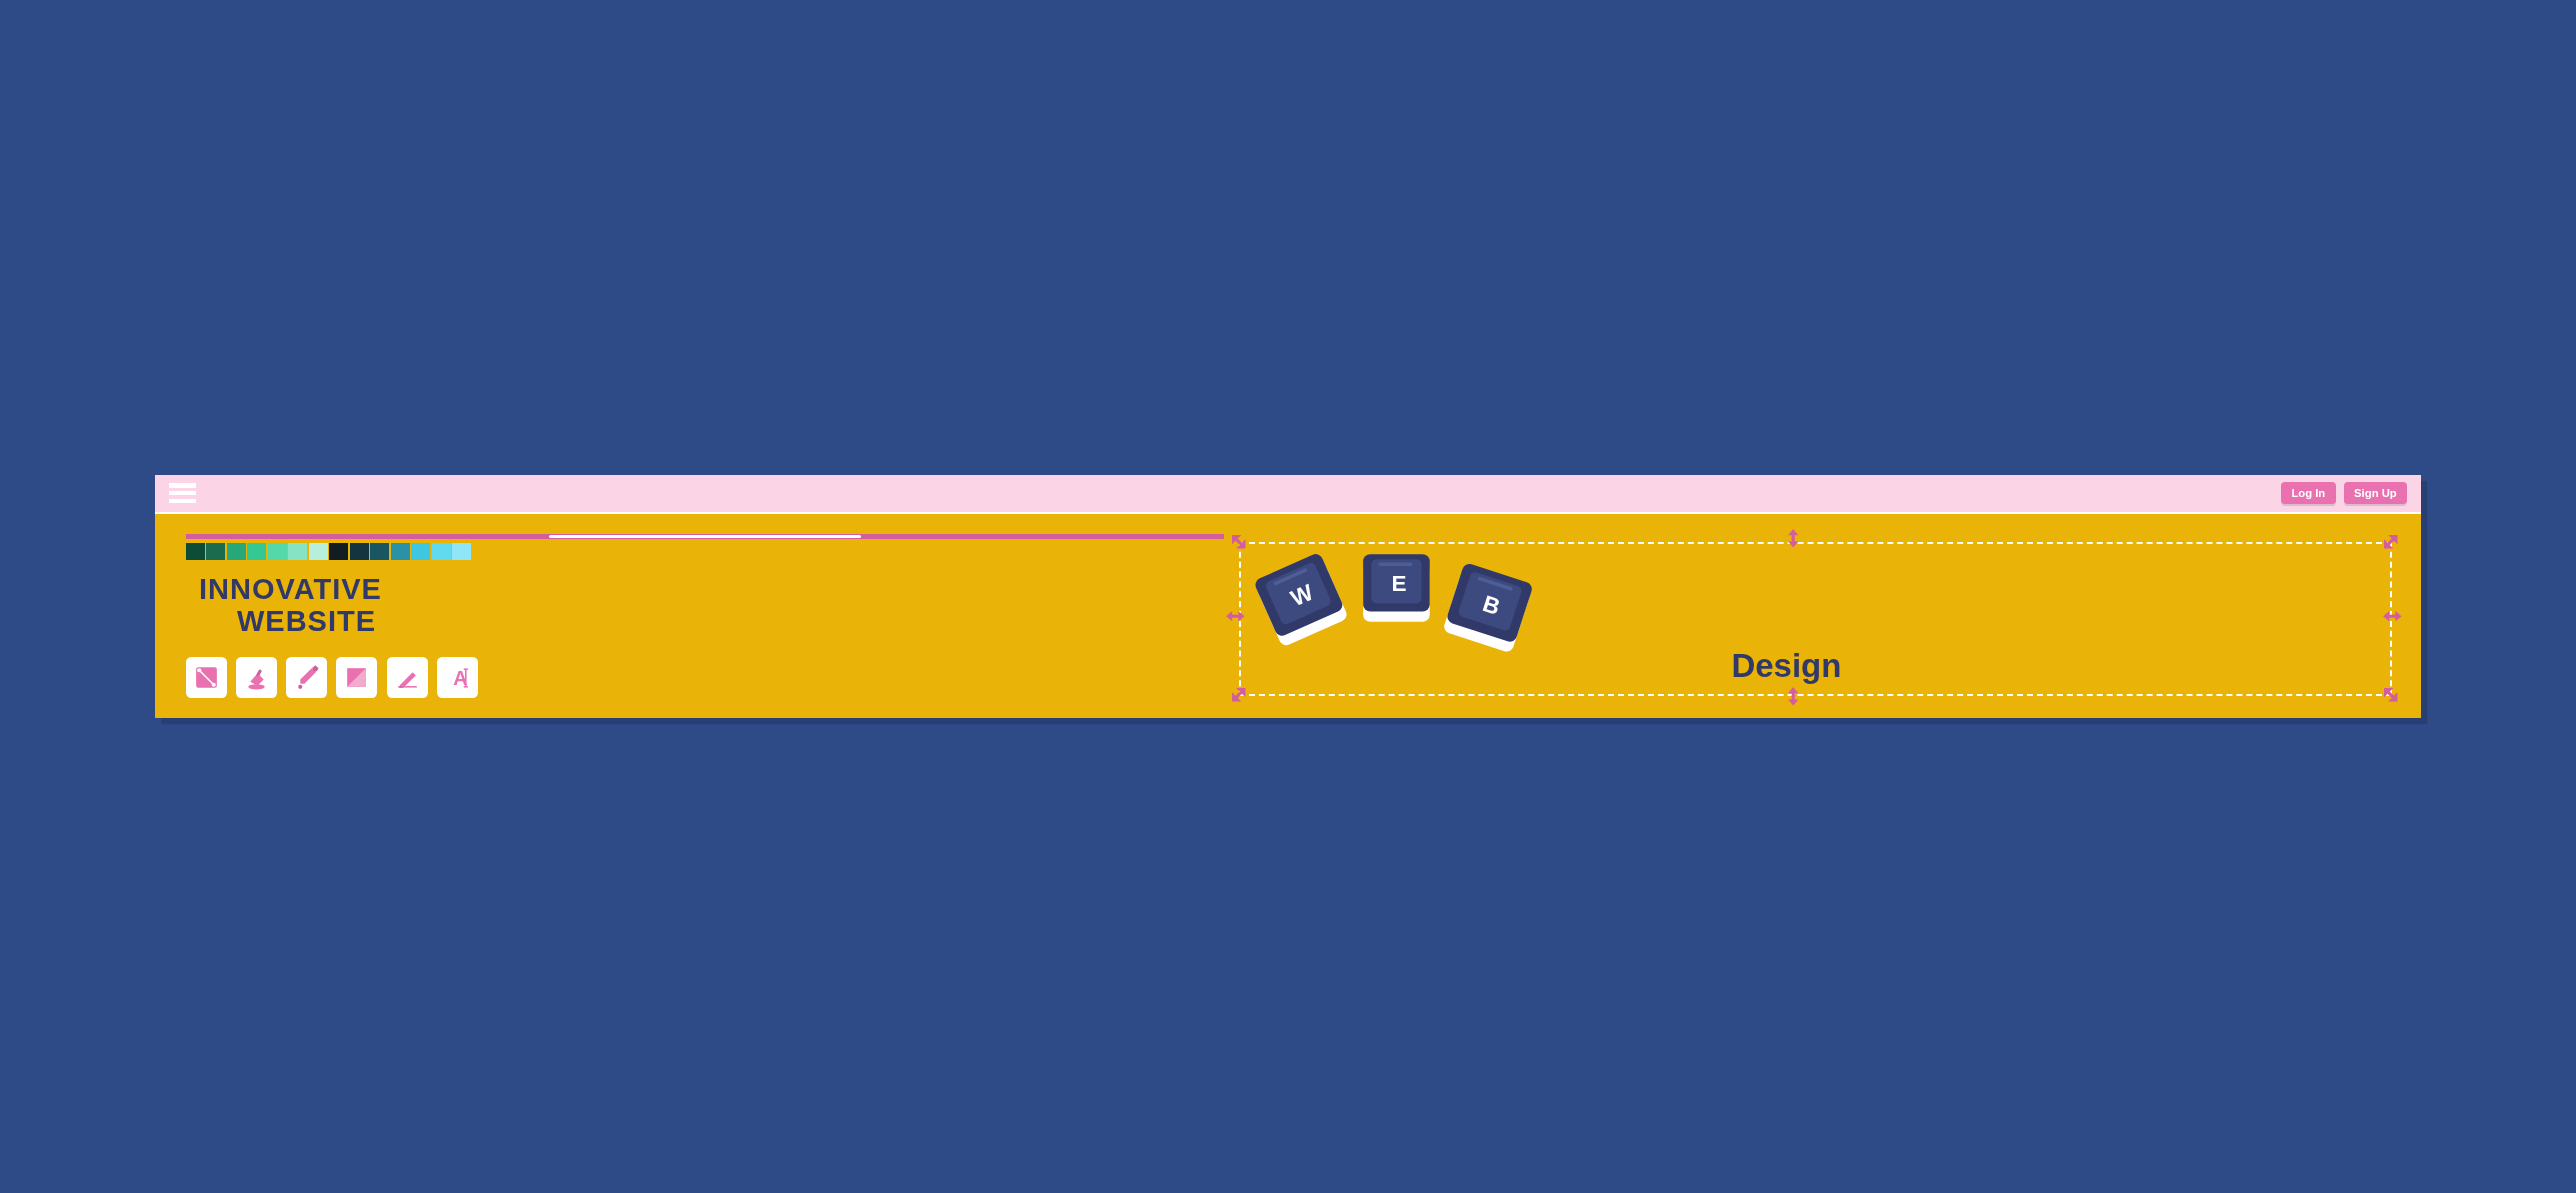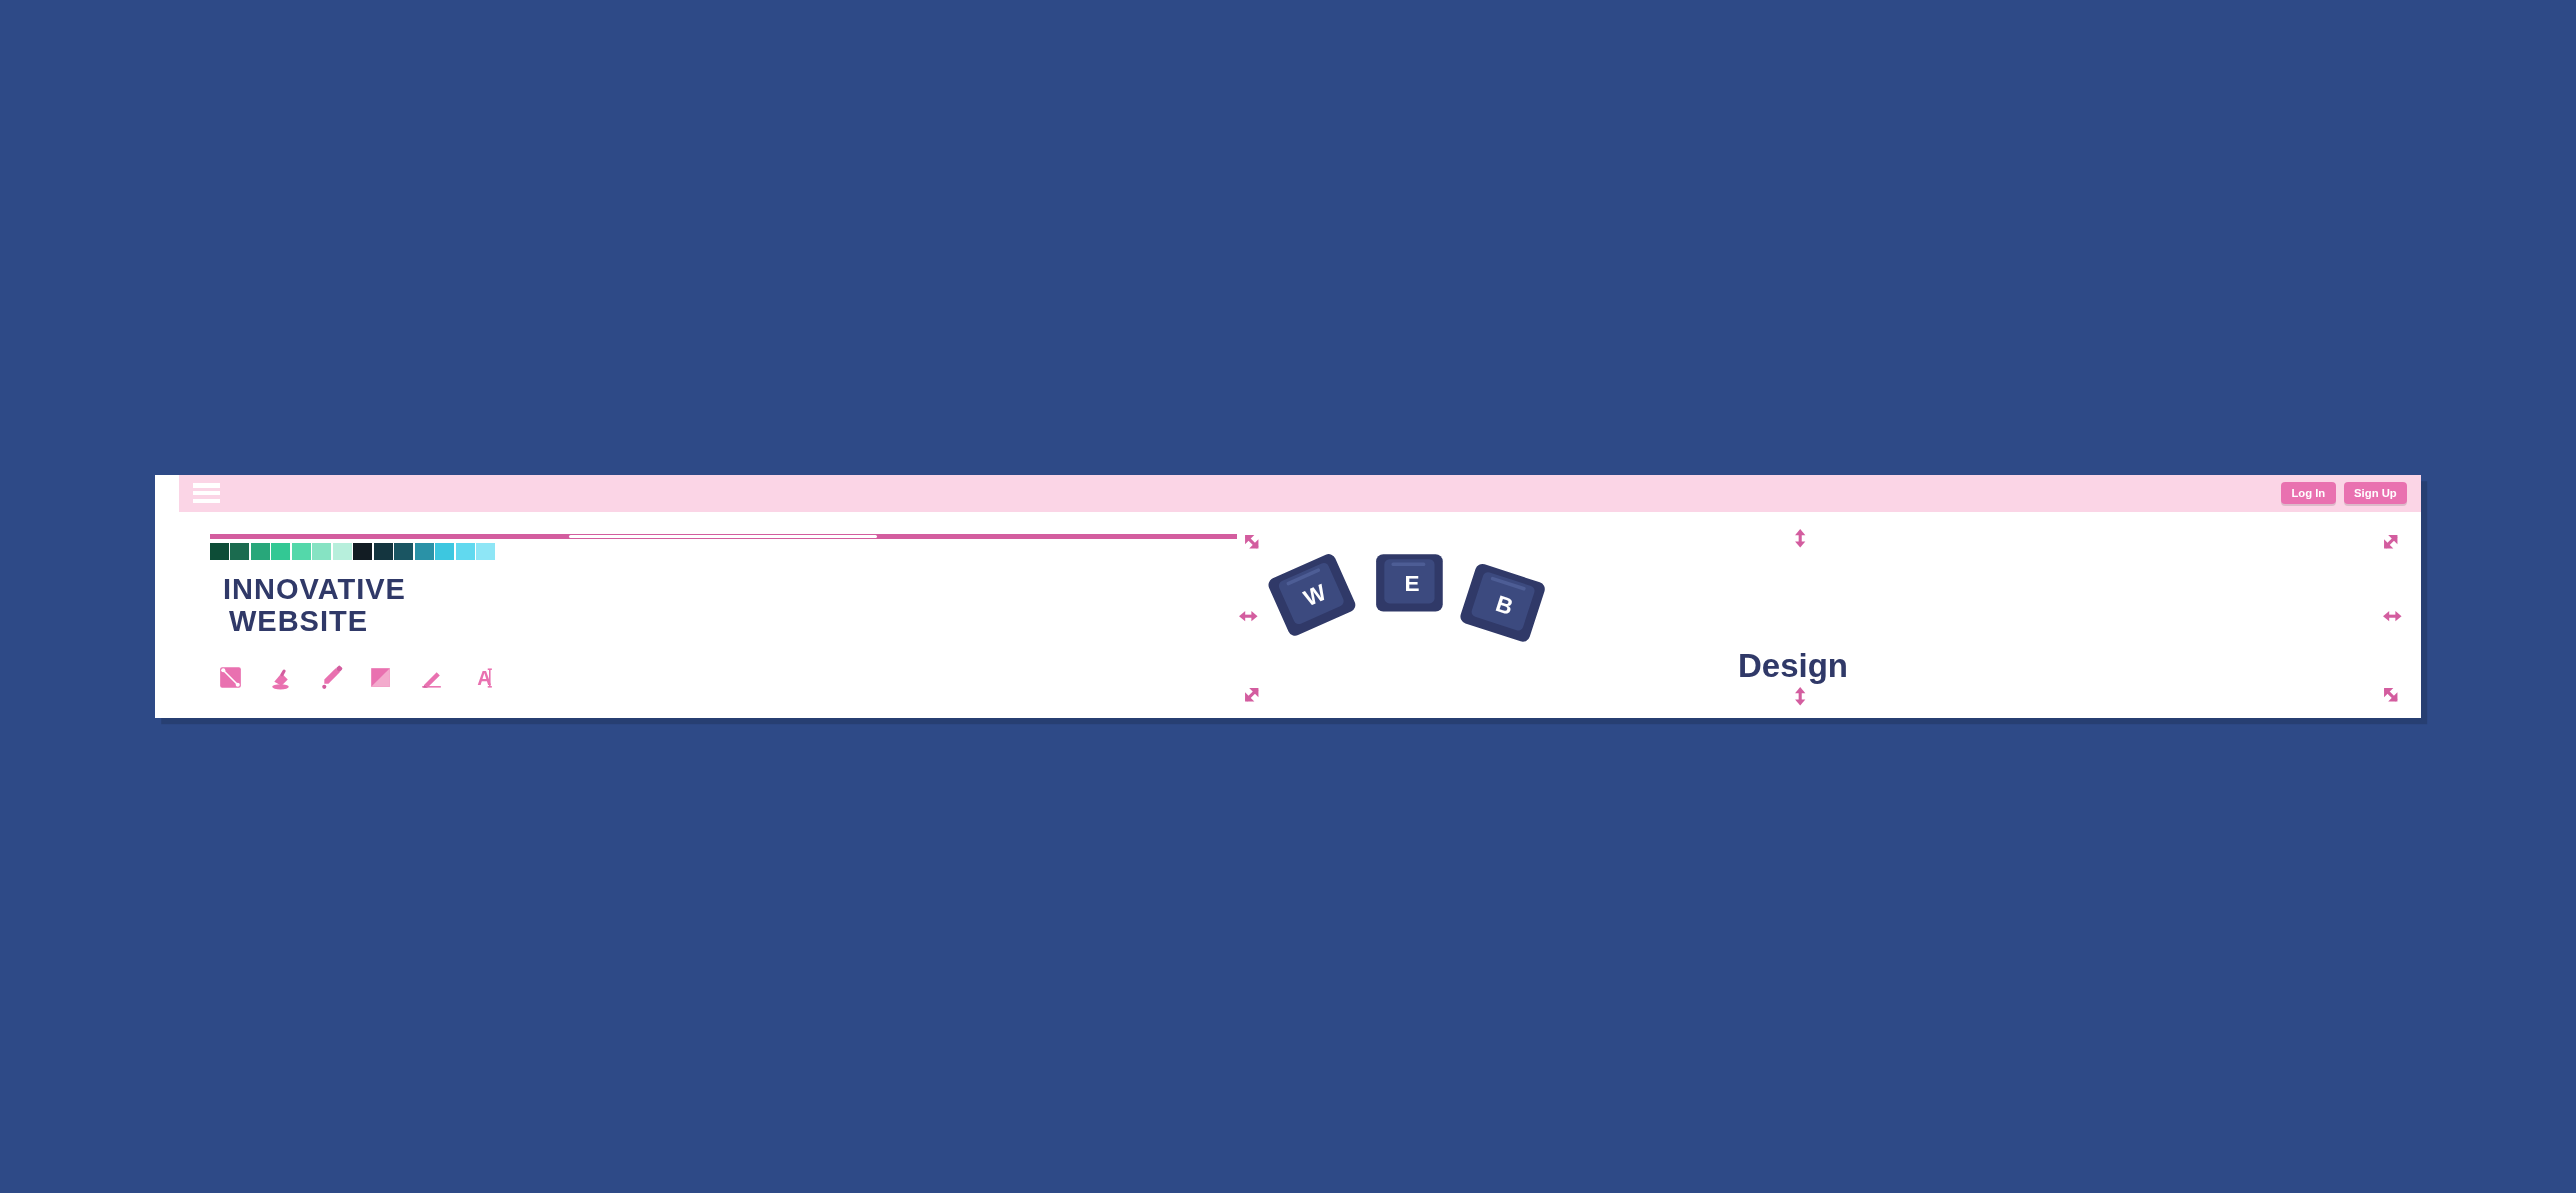--- a/index.html
+++ b/index.html
@@ -7,24 +7,23 @@
   background: #2e4a87;
   width: 100%;
   min-height: 100vh;
   display: flex;
   align-items: center;
   justify-content: center;
   font-family: "Arial Rounded MT Bold", Arial, sans-serif;
 }
 .window {
   width: 88%;
-  background: #ffffff;
+  background: #eab308;
   box-shadow: 6.2px 6.2px 0 rgba(0,0,0,0.15);
   position: relative;
-  padding-left: 24px;
 }
 .titlebar {
   background: #fbd5e6;
   height: 39px;
   display: flex;
   align-items: center;
   padding: 0 14.4px;
   border-bottom: 2.6px solid #fff;
 }
 .hamburger {
@@ -185,21 +184,21 @@
             <div class="swatch" style="background: rgb(26, 85, 98);"></div>
             <div class="swatch" style="background: rgb(42, 146, 167);"></div>
             <div class="swatch" style="background: rgb(61, 199, 224);"></div>
             <div class="swatch" style="background: rgb(97, 217, 239);"></div>
             <div class="swatch" style="background: rgb(142, 230, 246);"></div>
           </div>
       </div>
 
       <div class="headline">
         <div>INNOVATIVE</div>
-        <div style="margin-left:6px;">WEBSITE</div>
+        <div style="margin-left:38px;">WEBSITE</div>
       </div>
 
       <div class="tools" id="tool-row">
           <div class="tool">
             <svg width="29" height="29" viewBox="0 0 56 56">
               <rect x="8" y="8" width="40" height="40" rx="4" fill="#e971b0"></rect>
               <circle cx="14" cy="14" r="4" fill="#fff"></circle>
               <circle cx="42" cy="42" r="4" fill="#fff"></circle>
               <line x1="14" y1="14" x2="42" y2="42" stroke="#fff" stroke-width="3"></line>
             </svg>

